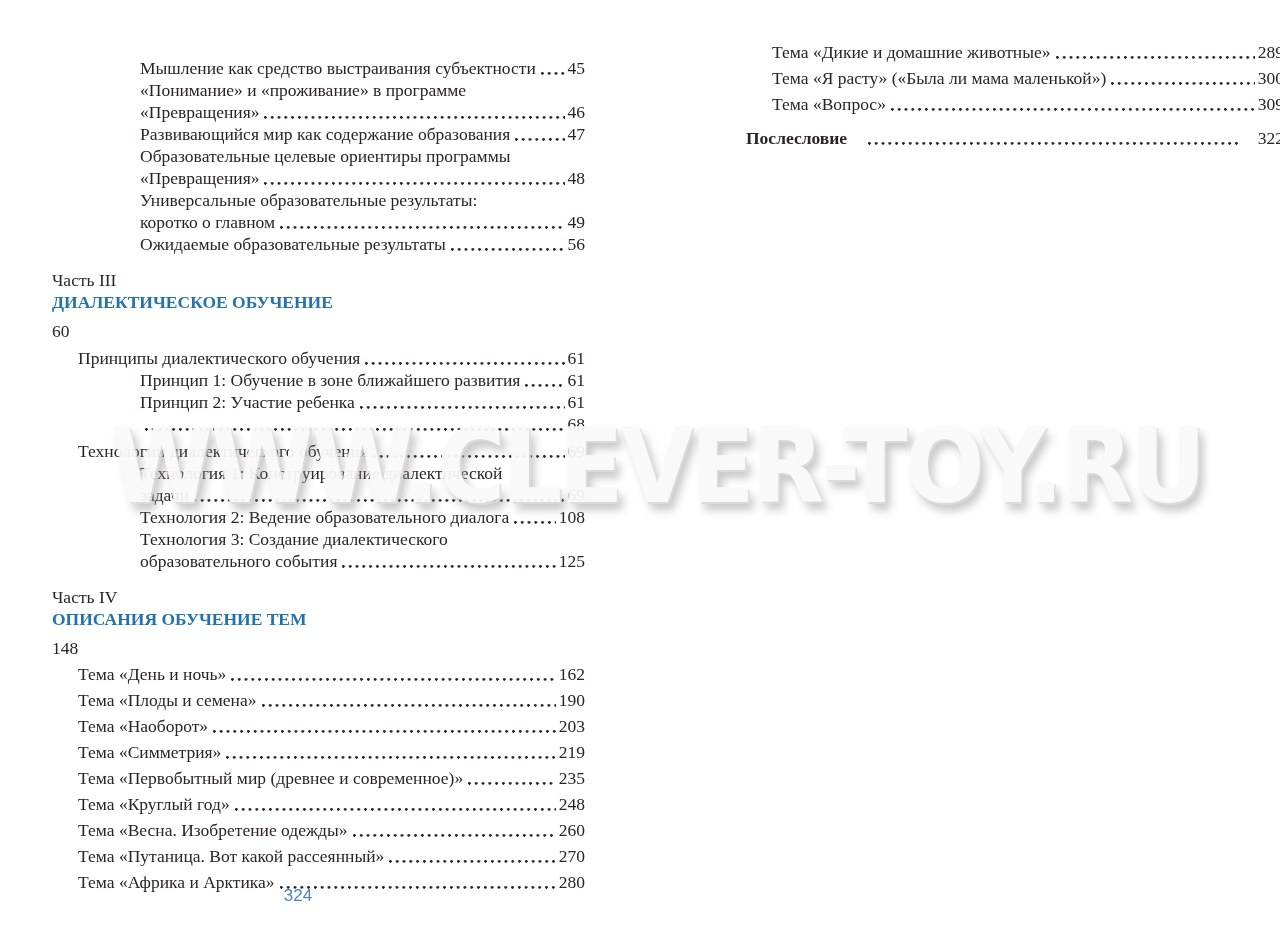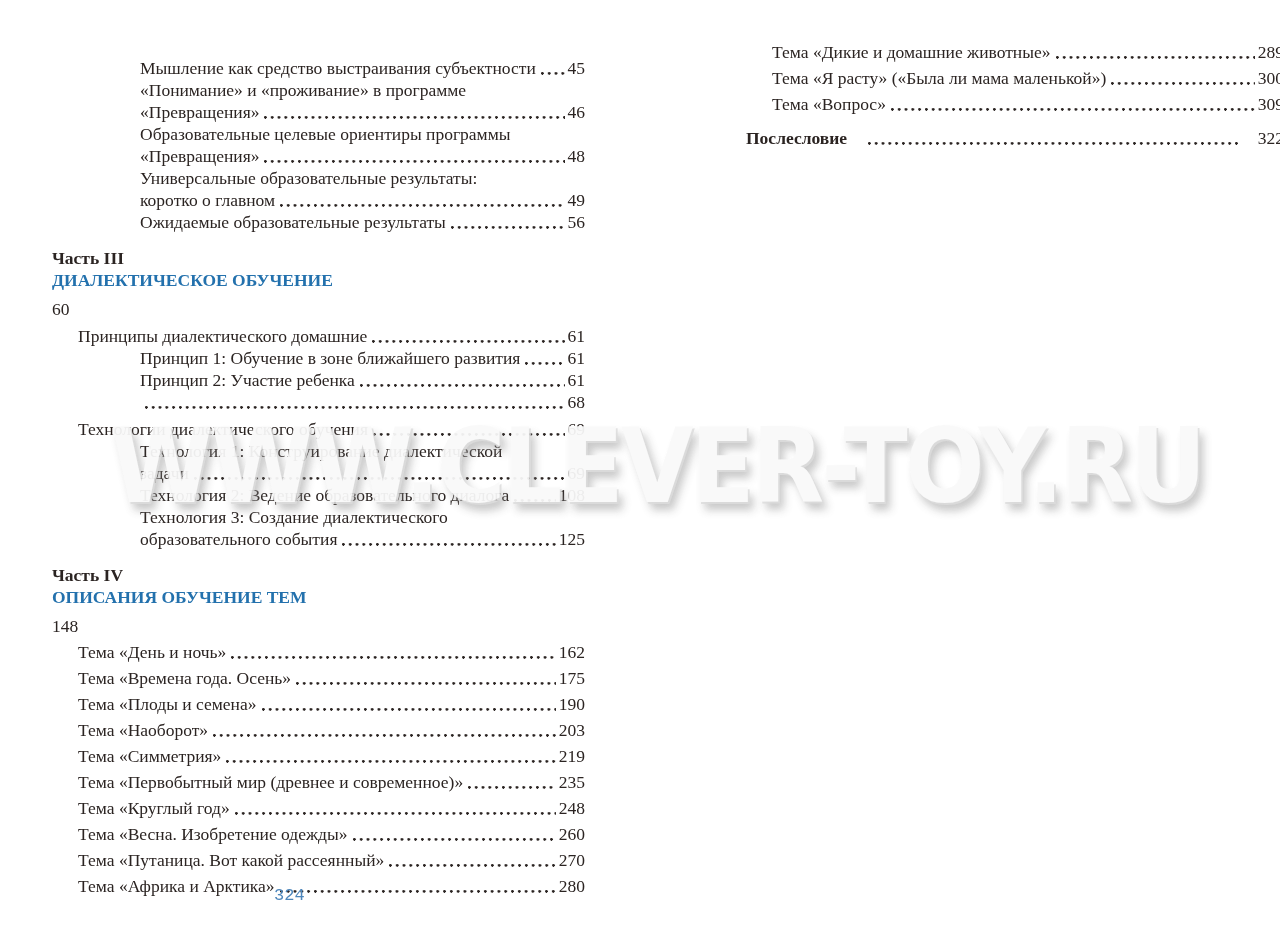--- a/index.html
+++ b/index.html
@@ -37,21 +37,21 @@
     background-image:radial-gradient(circle at 1.4px 1.4px, var(--text) 1.15px, transparent 1.55px);
     background-size:6.8px 3px;
     background-repeat:repeat-x;
     background-position:left bottom;
   }
   .pagenum{white-space:nowrap;font-weight:normal;}
 
   .t-sub{padding-left:88px;}
   .t-section{padding-left:26px;margin-top:5px;}
   .t-theme{padding-left:26px;margin-top:4px;}
-  .t-part{font-weight:bold;margin-top:14px;}
+  .t-part{font-weight:normal;margin-top:14px;}
   .t-chapter{font-weight:bold;flex-direction:column;}
   .t-chapter .title{color:var(--blue);}
   .t-afterword{font-weight:bold;margin-top:12px;gap:16px;}
 
   .watermark{
     position:absolute;
     left:110px;top:414px;
     font-family:"DejaVu Sans","Liberation Sans",sans-serif;
     font-weight:bold;
     font-size:104px;
@@ -61,23 +61,24 @@
     color:#f9f9f9;
     transform:scaleX(0.90);
     transform-origin:left center;
     text-shadow:2px 2px 0 rgba(219,219,219,0.85), 6px 8px 9px rgba(150,150,150,0.55);
     opacity:0.94;
     pointer-events:none;
     z-index:5;
   }
   .folio{
     position:absolute;
-    left:274px;top:886px;
+    left:268px;top:886px;
     width:60px;
-    font-family:Liberation Mono, monospace;
+    text-align:center;
+    font-family:Liberation Sans, sans-serif;
     font-size:17px;
     color:var(--folio);
     z-index:1;
   }
 </style>
 </head>
 <body>
 
 <div>
   <div class="col col-left" id="col-left">
@@ -88,20 +89,25 @@
   </div>
       <div class="row t-sub no-page">
     <span class="title">«Понимание» и «проживание» в программе</span>
 
   </div>
       <div class="row t-sub">
     <span class="title">«Превращения»</span>
     <span class="leader"></span>
     <span class="pagenum">46</span>
   </div>
+      <div class="row t-sub">
+    <span class="title">Развивающийся мир  как содержание образования</span>
+    <span class="leader"></span>
+    <span class="pagenum">47</span>
+  </div>
       <div class="row t-sub no-page">
     <span class="title">Образовательные целевые ориентиры программы</span>
 
   </div>
       <div class="row t-sub">
     <span class="title">«Превращения»</span>
     <span class="leader"></span>
     <span class="pagenum">48</span>
   </div>
       <div class="row t-sub no-page">
@@ -121,21 +127,21 @@
       <div class="row t-part no-page">
     <span class="title">Часть III</span>
 
   </div>
       <div class="row t-chapter">
     <span class="title">ДИАЛЕКТИЧЕСКОЕ ОБУЧЕНИЕ</span>
     <span class="leader"></span>
     <span class="pagenum">60</span>
   </div>
       <div class="row t-section">
-    <span class="title">Принципы диалектического домашние</span>
+    <span class="title">Принципы диалектического обучения</span>
     <span class="leader"></span>
     <span class="pagenum">61</span>
   </div>
       <div class="row t-sub">
     <span class="title">Принцип 1: Обучение в зоне ближайшего развития</span>
     <span class="leader"></span>
     <span class="pagenum">61</span>
   </div>
       <div class="row t-sub">
     <span class="title">Принцип 2: Участие ребенка</span>
@@ -180,25 +186,20 @@
   </div>
       <div class="row t-chapter">
     <span class="title">ОПИСАНИЯ ОБУЧЕНИЕ ТЕМ</span>
     <span class="leader"></span>
     <span class="pagenum">148</span>
   </div>
       <div class="row t-theme">
     <span class="title">Тема «День и ночь»</span>
     <span class="leader"></span>
     <span class="pagenum">162</span>
-  </div>
-      <div class="row t-theme">
-    <span class="title">Тема «Времена года. Осень»</span>
-    <span class="leader"></span>
-    <span class="pagenum">175</span>
   </div>
       <div class="row t-theme">
     <span class="title">Тема «Плоды и семена»</span>
     <span class="leader"></span>
     <span class="pagenum">190</span>
   </div>
       <div class="row t-theme">
     <span class="title">Тема «Наоборот»</span>
     <span class="leader"></span>
     <span class="pagenum">203</span>

